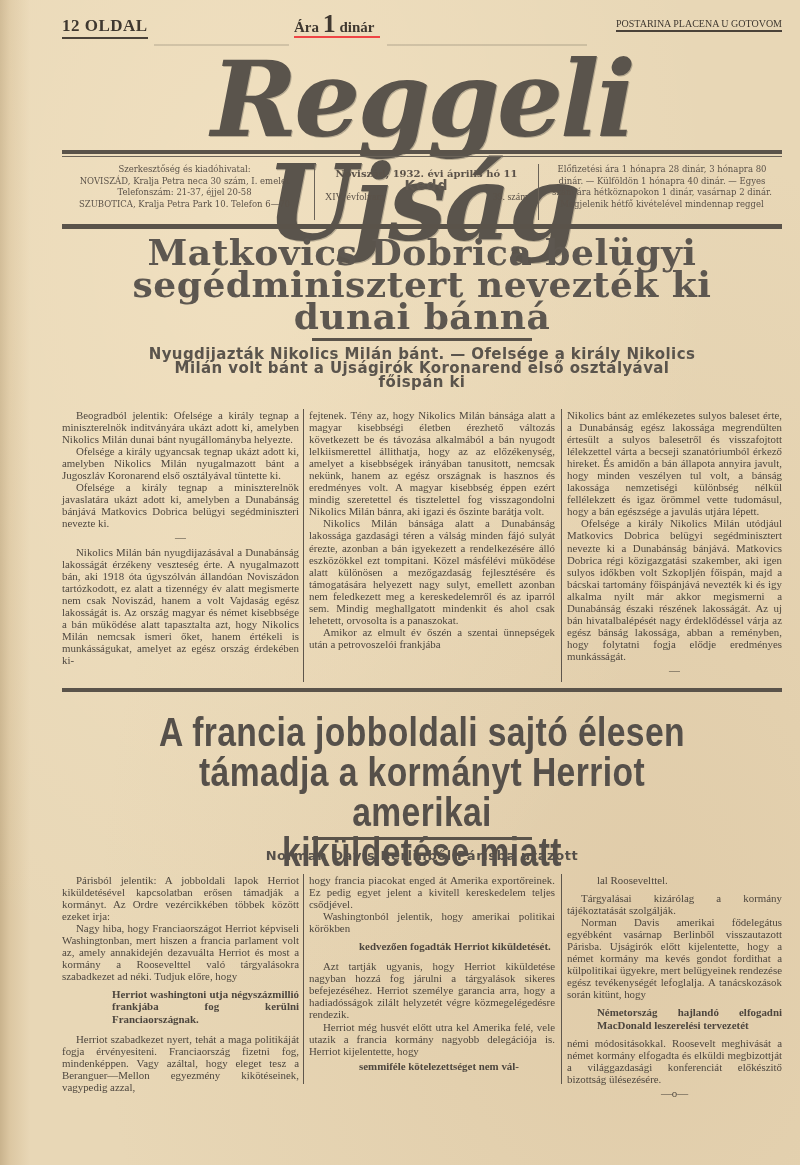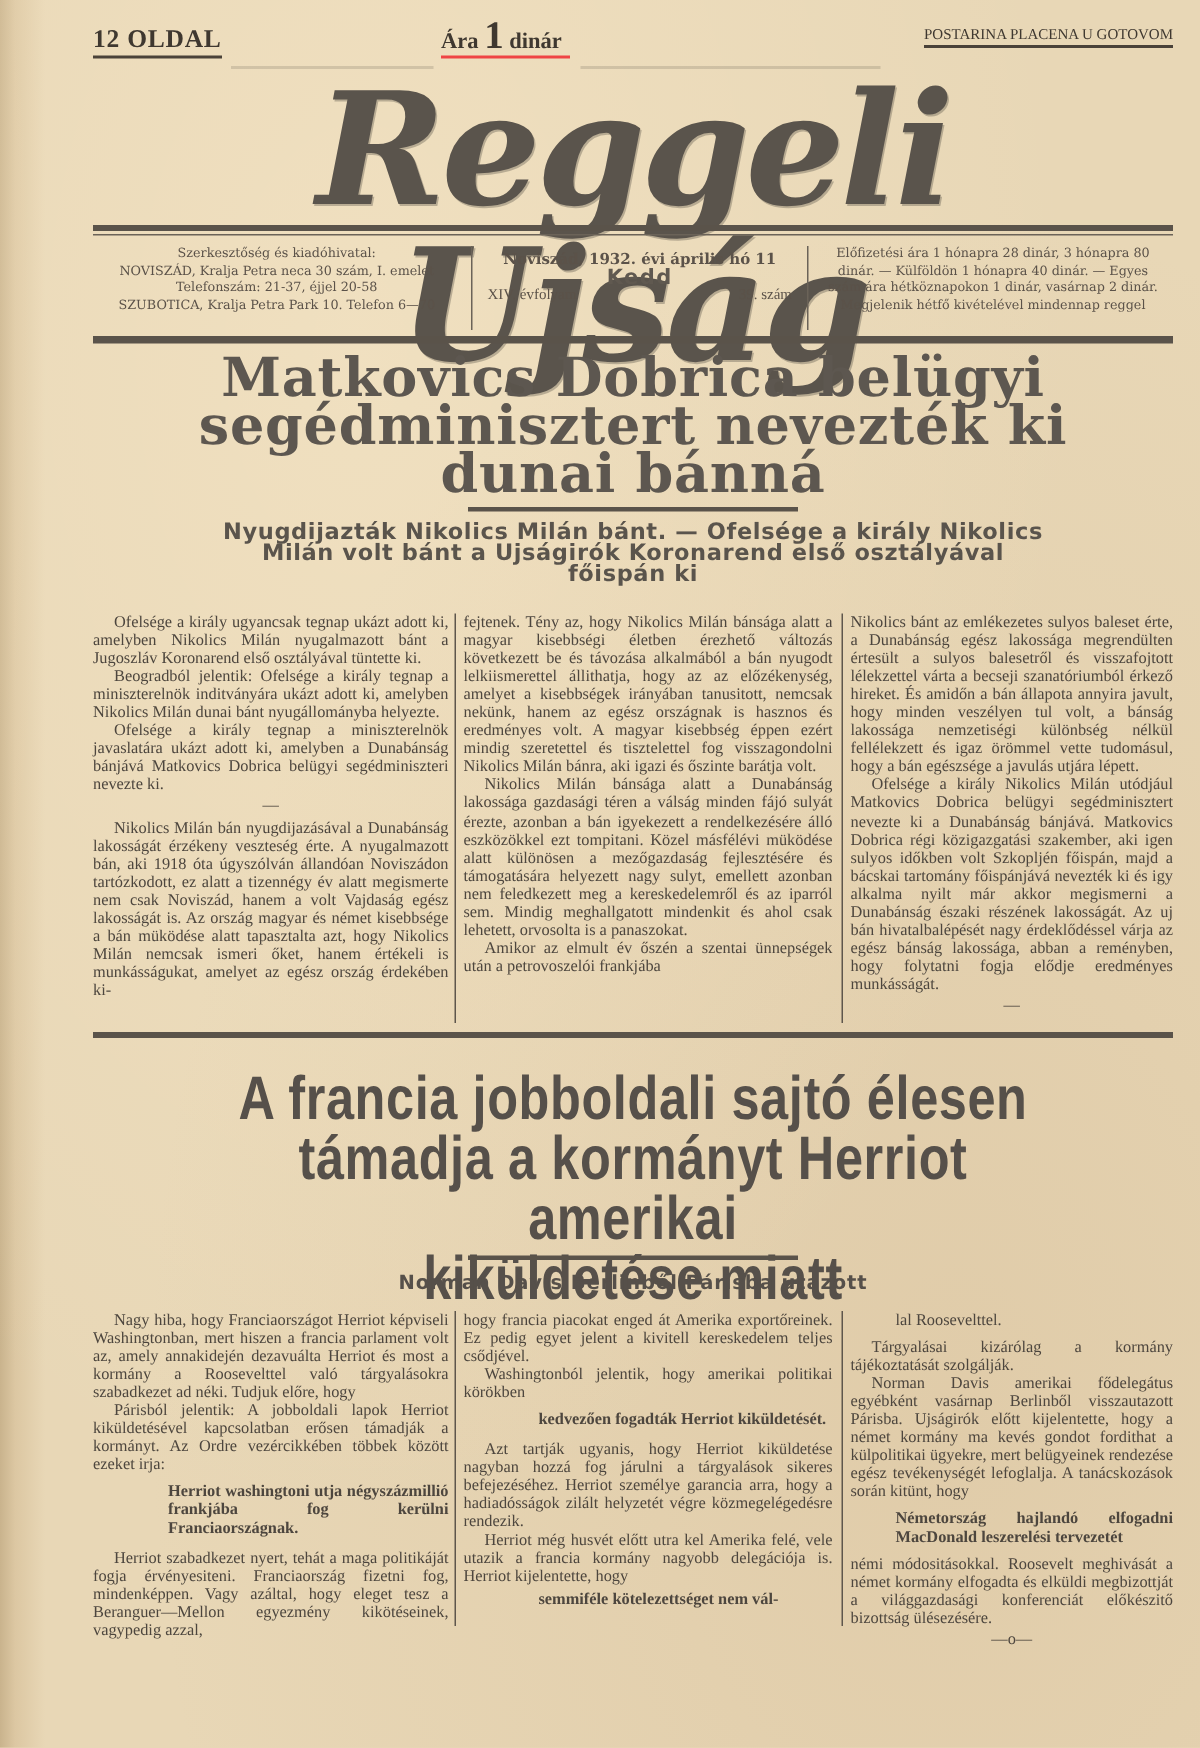--- a/index.html
+++ b/index.html
@@ -137,22 +137,22 @@
     <div>dunai bánná</div>
   </div>
   <div class="short-rule" style="top:338px;left:250px;width:220px;"></div>
   <div class="subhead-1">
     <div>Nyugdijazták Nikolics Milán bánt. — Ofelsége a király Nikolics</div>
     <div>Milán volt bánt a Ujságirók Koronarend első osztályával</div>
     <div>főispán ki</div>
   </div>
 
   <div class="col" style="left:0;top:409px;width:237px;">
+    <p>Beogradból jelentik: Ofelsége a király tegnap a miniszterelnök inditványára ukázt adott ki, amelyben Nikolics Milán dunai bánt nyugállományba helyezte.</p>
     <p>Ofelsége a király ugyancsak tegnap ukázt adott ki, amelyben Nikolics Milán nyugalmazott bánt a Jugoszláv Koronarend első osztályával tüntette ki.</p>
-    <p>Beogradból jelentik: Ofelsége a király tegnap a miniszterelnök inditványára ukázt adott ki, amelyben Nikolics Milán dunai bánt nyugállományba helyezte.</p>
     <p>Ofelsége a király tegnap a miniszterelnök javaslatára ukázt adott ki, amelyben a Dunabánság bánjává Matkovics Dobrica belügyi segédminiszteri nevezte ki.</p>
     <div class="dash">—</div>
     <p>Nikolics Milán bán nyugdijazásával a Dunabánság lakosságát érzékeny veszteség érte. A nyugalmazott bán, aki 1918 óta úgyszólván állandóan Noviszádon tartózkodott, ez alatt a tizennégy év alatt megismerte nem csak Noviszád, hanem a volt Vajdaság egész lakosságát is. Az ország magyar és német kisebbsége a bán müködése alatt tapasztalta azt, hogy Nikolics Milán nemcsak ismeri őket, hanem értékeli is munkásságukat, amelyet az egész ország érdekében ki-</p>
   </div>
   <div class="vrule" style="left:241px;top:409px;height:273px;"></div>
   <div class="col" style="left:247px;top:409px;width:246px;">
     <p class="noindent">fejtenek. Tény az, hogy Nikolics Milán bánsága alatt a magyar kisebbségi életben érezhető változás következett be és távozása alkalmából a bán nyugodt lelkiismerettel állithatja, hogy az az előzékenység, amelyet a kisebbségek irányában tanusitott, nemcsak nekünk, hanem az egész országnak is hasznos és eredményes volt. A magyar kisebbség éppen ezért mindig szeretettel és tisztelettel fog visszagondolni Nikolics Milán bánra, aki igazi és őszinte barátja volt.</p>
     <p>Nikolics Milán bánsága alatt a Dunabánság lakossága gazdasági téren a válság minden fájó sulyát érezte, azonban a bán igyekezett a rendelkezésére álló eszközökkel ezt tompitani. Közel másfélévi müködése alatt különösen a mezőgazdaság fejlesztésére és támogatására helyezett nagy sulyt, emellett azonban nem feledkezett meg a kereskedelemről és az iparról sem. Mindig meghallgatott mindenkit és ahol csak lehetett, orvosolta is a panaszokat.</p>
     <p>Amikor az elmult év őszén a szentai ünnepségek után a petrovoszelói frankjába</p>
   </div>
@@ -167,22 +167,22 @@
 
   <div class="headline-2">
     <div>A francia jobboldali sajtó élesen</div>
     <div>támadja a kormányt Herriot amerikai</div>
     <div>kiküldetése miatt</div>
   </div>
   <div class="short-rule" style="top:837px;left:250px;width:220px;"></div>
   <div class="subhead-2">Norman Davis Berlinből Párisba utazott</div>
 
   <div class="col" style="left:0;top:874px;width:237px;">
+    <p>Párisból jelentik: A jobboldali lapok Herriot kiküldetésével kapcsolatban erősen támadják a kormányt. Az Ordre vezércikkében többek között ezeket irja:</p>
     <p>Nagy hiba, hogy Franciaországot Herriot képviseli Washingtonban, mert hiszen a francia parlament volt az, amely annakidején dezavuálta Herriot és most a kormány a Roosevelttel való tárgyalásokra szabadkezet ad néki. Tudjuk előre, hogy</p>
-    <p>Párisból jelentik: A jobboldali lapok Herriot kiküldetésével kapcsolatban erősen támadják a kormányt. Az Ordre vezércikkében többek között ezeket irja:</p>
     <p class="indentblock" style="margin:6px 0 8px;">Herriot washingtoni utja négyszázmillió frankjába fog kerülni Franciaországnak.</p>
     <p>Herriot szabadkezet nyert, tehát a maga politikáját fogja érvényesiteni. Franciaország fizetni fog, mindenképpen. Vagy azáltal, hogy eleget tesz a Beranguer—Mellon egyezmény kikötéseinek, vagypedig azzal,</p>
   </div>
   <div class="vrule" style="left:241px;top:874px;height:210px;"></div>
   <div class="col" style="left:247px;top:874px;width:246px;">
     <p class="noindent">hogy francia piacokat enged át Amerika exportőreinek. Ez pedig egyet jelent a kivitell kereskedelem teljes csődjével.</p>
     <p>Washingtonból jelentik, hogy amerikai politikai körökben</p>
     <p class="indentblock" style="margin:6px 0 8px;">kedvezően fogadták Herriot kiküldetését.</p>
     <p>Azt tartják ugyanis, hogy Herriot kiküldetése nagyban hozzá fog járulni a tárgyalások sikeres befejezéséhez. Herriot személye garancia arra, hogy a hadiadósságok zilált helyzetét végre közmegelégedésre rendezik.</p>
     <p>Herriot még husvét előtt utra kel Amerika felé, vele utazik a francia kormány nagyobb delegációja is. Herriot kijelentette, hogy</p>

